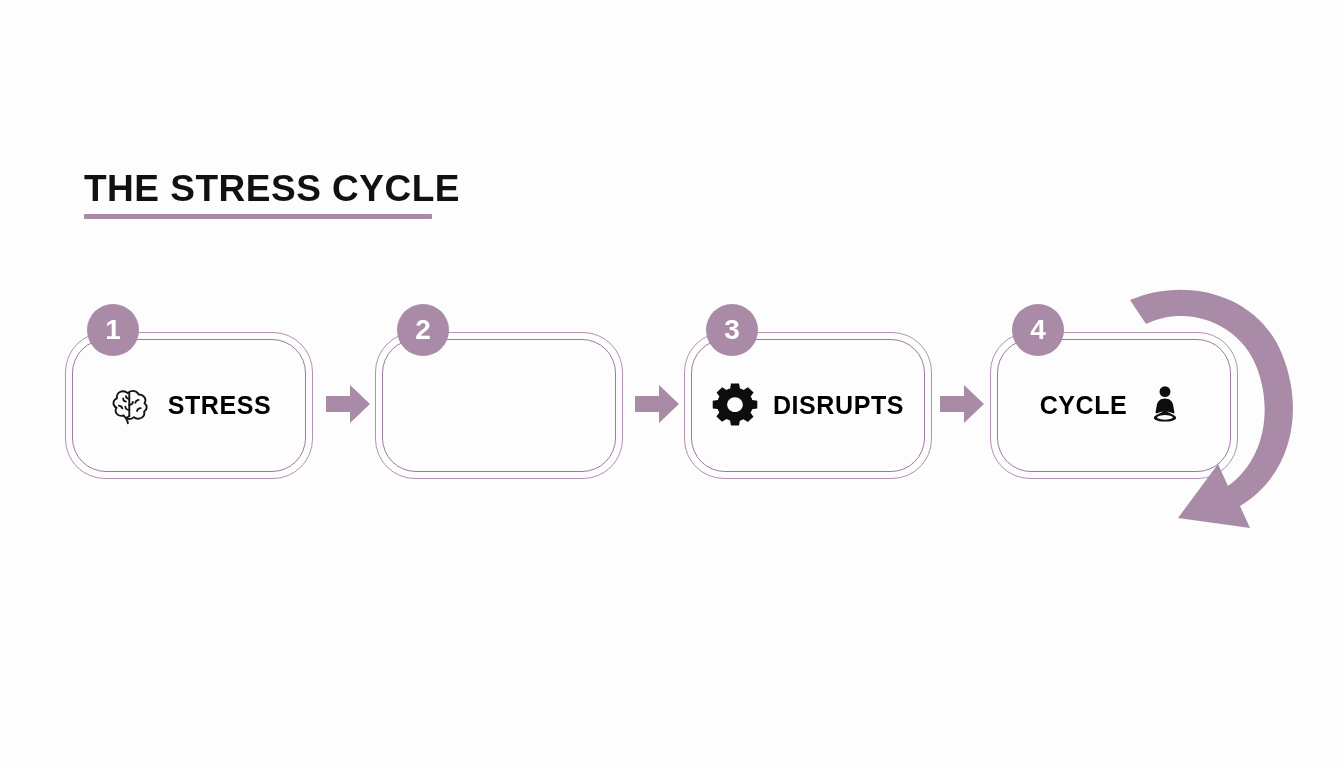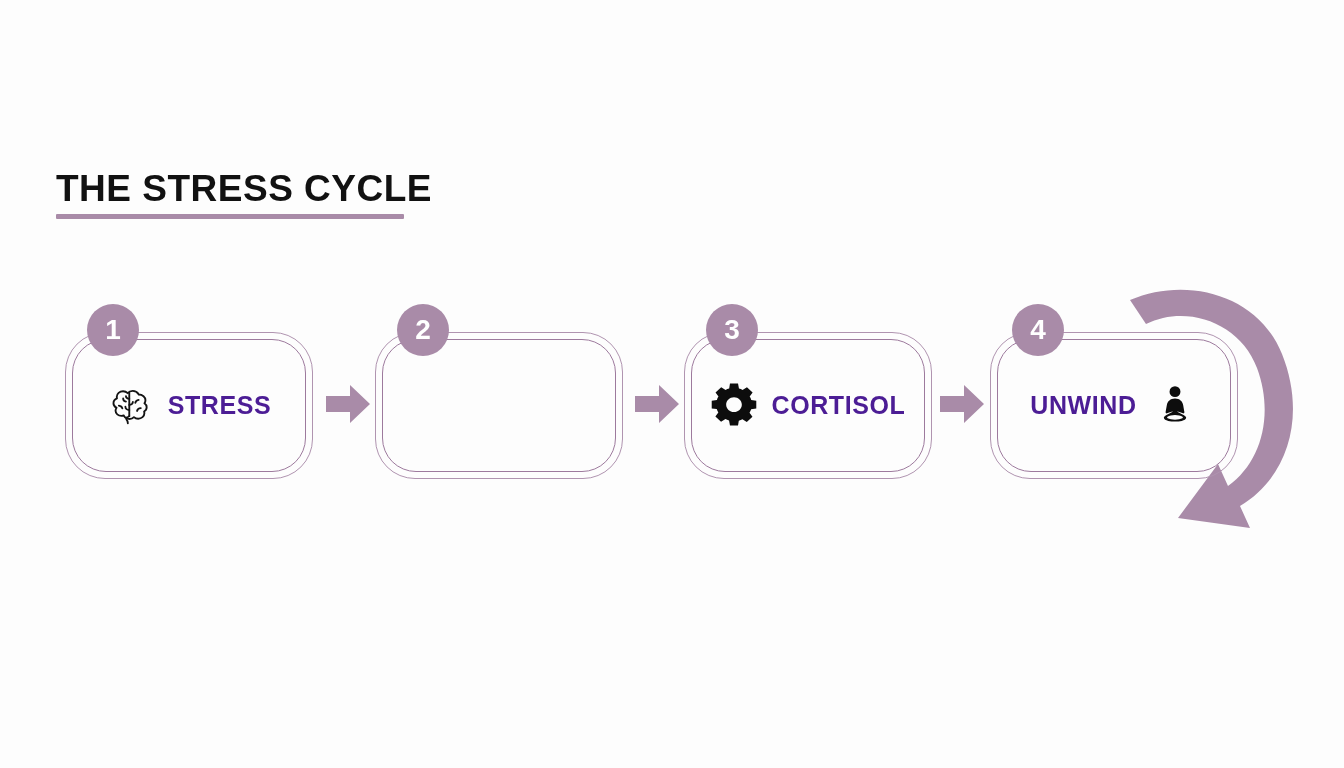--- a/index.html
+++ b/index.html
@@ -19,21 +19,21 @@
     position: absolute;
     inset: 0;
     width: 1344px;
     height: 768px;
     background: #fdfdfd;
   }
 
   
   #title-block {
     position: absolute;
-    left: 56px;
+    left: 84px;
     top: 170px;
   }
   #page-title {
     font-size: 37px;
     font-weight: bold;
     color: #111111;
     letter-spacing: 0.5px;
     line-height: 1.05;
     white-space: nowrap;
     font-family: "Liberation Sans", sans-serif;
@@ -96,21 +96,21 @@
     align-items: center;
     justify-content: center;
     gap: 15px;
     padding: 0 14px;
     box-sizing: border-box;
   }
 
   .card-label {
     font-size: 25px;
     font-weight: bold;
-    color: #4c1d95;
+    color: #000000;
     letter-spacing: 0.6px;
     white-space: nowrap;
     font-family: "Liberation Sans", sans-serif;
   }
 
   .card-icon {
     width: 46px;
     height: 46px;
     flex: 0 0 auto;
     display: block;
@@ -225,40 +225,40 @@
 
     <div class="step" style="left:684px;">
       <div class="card-outer"></div>
       <div class="card-inner"></div>
       <div class="card-body">
         <span class="card-icon">
           <svg viewBox="0 0 64 64">
             <path fill="#0d0d0d" fill-rule="evenodd" d="M26.4 4h11.2l1.3 7.2c1.8.5 3.5 1.2 5 2.2l6.1-4.1 7.9 7.9-4.1 6.1c1 1.5 1.7 3.2 2.2 5L63 29.6v11.2l-7.2 1.3c-.5 1.8-1.2 3.5-2.2 5l4.1 6.1-7.9 7.9-6.1-4.1c-1.5 1-3.2 1.7-5 2.2L37.6 66H26.4l-1.3-7.2c-1.8-.5-3.5-1.2-5-2.2l-6.1 4.1-7.9-7.9 4.1-6.1c-1-1.5-1.7-3.2-2.2-5L1 40.8V29.6l7.2-1.3c.5-1.8 1.2-3.5 2.2-5L6.3 17.2l7.9-7.9 6.1 4.1c1.5-1 3.2-1.7 5-2.2L26.4 4zm5.6 20.3c-6 0-10.9 4.9-10.9 10.9s4.9 10.9 10.9 10.9 10.9-4.9 10.9-10.9-4.9-10.9-10.9-10.9z" transform="translate(0,-3) scale(1,0.94)"></path>
           </svg>
         </span>
-        <span class="card-label">CORTISOL</span>
+        <span class="card-label">DISRUPTS</span>
       </div>
       <div class="badge">
         <span class="badge-num">3</span>
       </div>
     </div>
 
     <div class="connector" style="left:938px;">
       <span>
         <svg viewBox="0 0 48 44">
           <path d="M2 14 H26 V3 L46 22 L26 41 V30 H2 Z" fill="#a98ba8"></path>
         </svg>
       </span>
     </div>
 
     <div class="step" style="left:990px;">
       <div class="card-outer"></div>
       <div class="card-inner"></div>
       <div class="card-body">
-        <span class="card-label">UNWIND</span>
+        <span class="card-label">CYCLE</span>
         <span class="card-icon">
           <svg viewBox="0 0 64 64">
             <circle cx="32" cy="12" r="7.6" fill="#0d0d0d"></circle>
             <path fill="#0d0d0d" d="M32 21.5c-6.4 0-10.4 3.9-11.4 9.3-.7 3.7-1.2 7-1.6 9.3-.3 1.6.6 2.6 1.9 2.1 2.3-.9 5.7-2.1 8.6-2.6l-9.4 4.9c-2.4 1.2-3.6 2.6-3.6 4 0 2.1 2.6 3.6 6.1 4.3 2.7.6 5.9.9 9.4.9s6.7-.3 9.4-.9c3.5-.7 6.1-2.2 6.1-4.3 0-1.4-1.2-2.8-3.6-4l-9.4-4.9c2.9.5 6.3 1.7 8.6 2.6 1.3.5 2.2-.5 1.9-2.1-.4-2.3-.9-5.6-1.6-9.3-1-5.4-5-9.3-11.4-9.3z"></path>
             <path fill="#fdfdfd" d="M32 44.6c-4.2 0-8.2 1-10.4 2.5-.9.6-.8 1.5.2 2 2.4 1.2 6.1 1.9 10.2 1.9s7.8-.7 10.2-1.9c1-.5 1.1-1.4.2-2-2.2-1.5-6.2-2.5-10.4-2.5z"></path>
           </svg>
         </span>
       </div>
       <div class="badge">
         <span class="badge-num">4</span>

